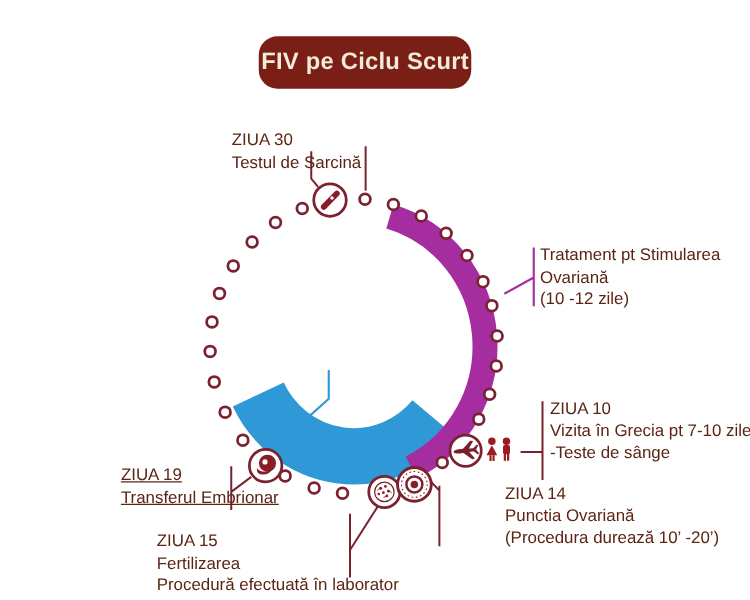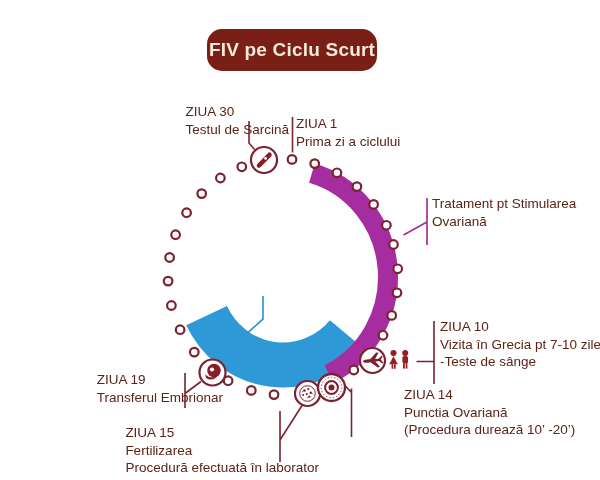--- a/index.html
+++ b/index.html
@@ -128,47 +128,44 @@
       <rect x="3" y="2.2" width="1.8" height="5.4"></rect>
       <rect x="5.6" y="2.2" width="1.8" height="5.4"></rect>
     </g>
   </svg>
 
   <div class="lbl right" style="right:352px;top:103px;">
     <span class="ln">ZIUA 30</span>
     <span class="ln">Testul de Sarcină</span>
   </div>
 
-  <div class="lbl" style="left:296px;top:115px;">
-    <span class="ln">ZIUA 1</span>
-    <span class="ln">Prima zi a ciclului</span>
-  </div>
 
   <div class="lbl" style="left:432px;top:195px;">
     <span class="ln">Tratament pt Stimularea</span>
     <span class="ln">Ovariană</span>
+    <span class="ln">(10 -12 zile)</span>
   </div>
 
   <div class="lbl" style="left:440px;top:318px;">
     <span class="ln">ZIUA 10</span>
     <span class="ln">Vizita în Grecia pt 7-10 zile</span>
     <span class="ln">-Teste de sânge</span>
   </div>
 
   <div class="lbl" style="left:356px;top:386px;margin-left:48px;">
     <span class="ln">ZIUA 14</span>
     <span class="ln">Punctia Ovariană</span>
     <span class="ln">(Procedura durează 10’ -20’)</span>
   </div>
 
   <div class="lbl right" style="right:322px;top:424px;">
     <span class="ln">ZIUA 15</span>
     <span class="ln">Fertilizarea</span>
     <span class="ln">Procedură efectuată în laborator</span>
   </div>
 
-  <div class="lbl right" style="right:418px;top:371px;">
+  <div class="lbl right" style="right:418px;top:371px;text-decoration:underline;">
     <span class="ln">ZIUA 19</span>
     <span class="ln">Transferul Embrionar</span>
   </div>
 
 
 </div>
 
 </body></html>

